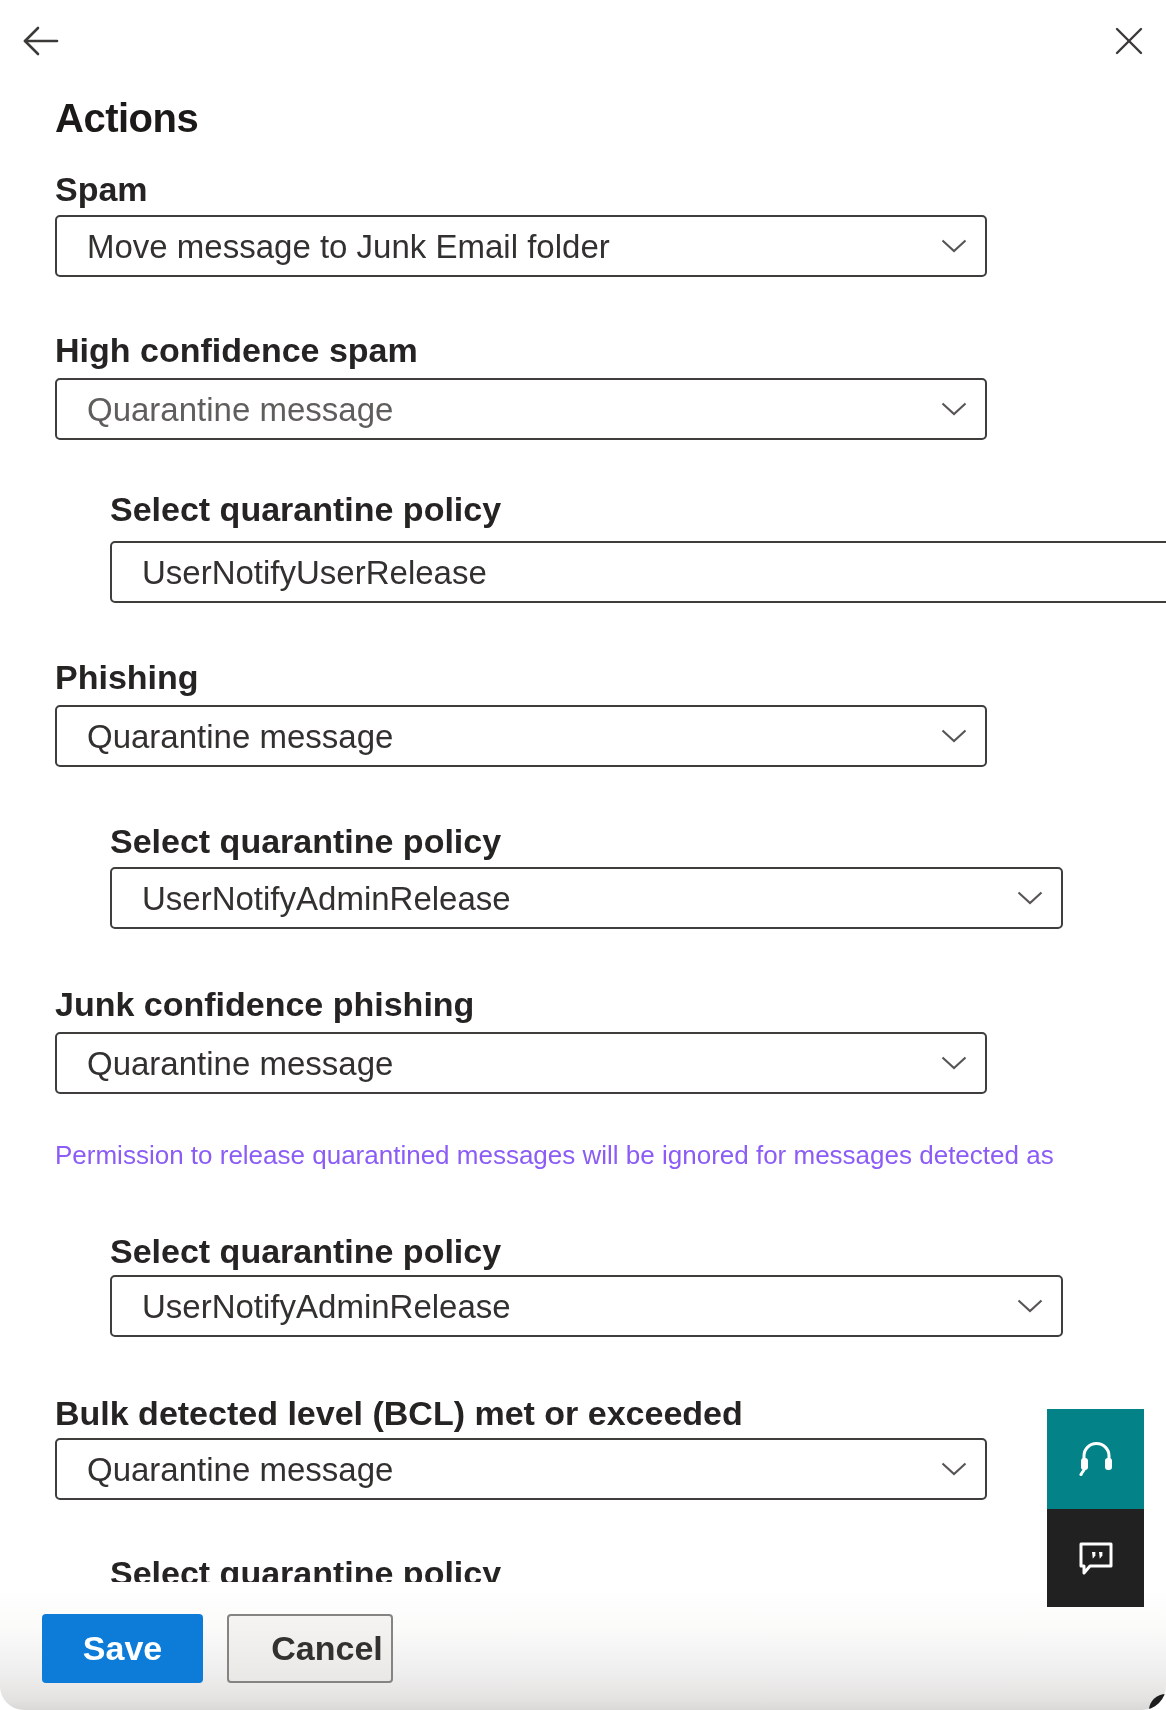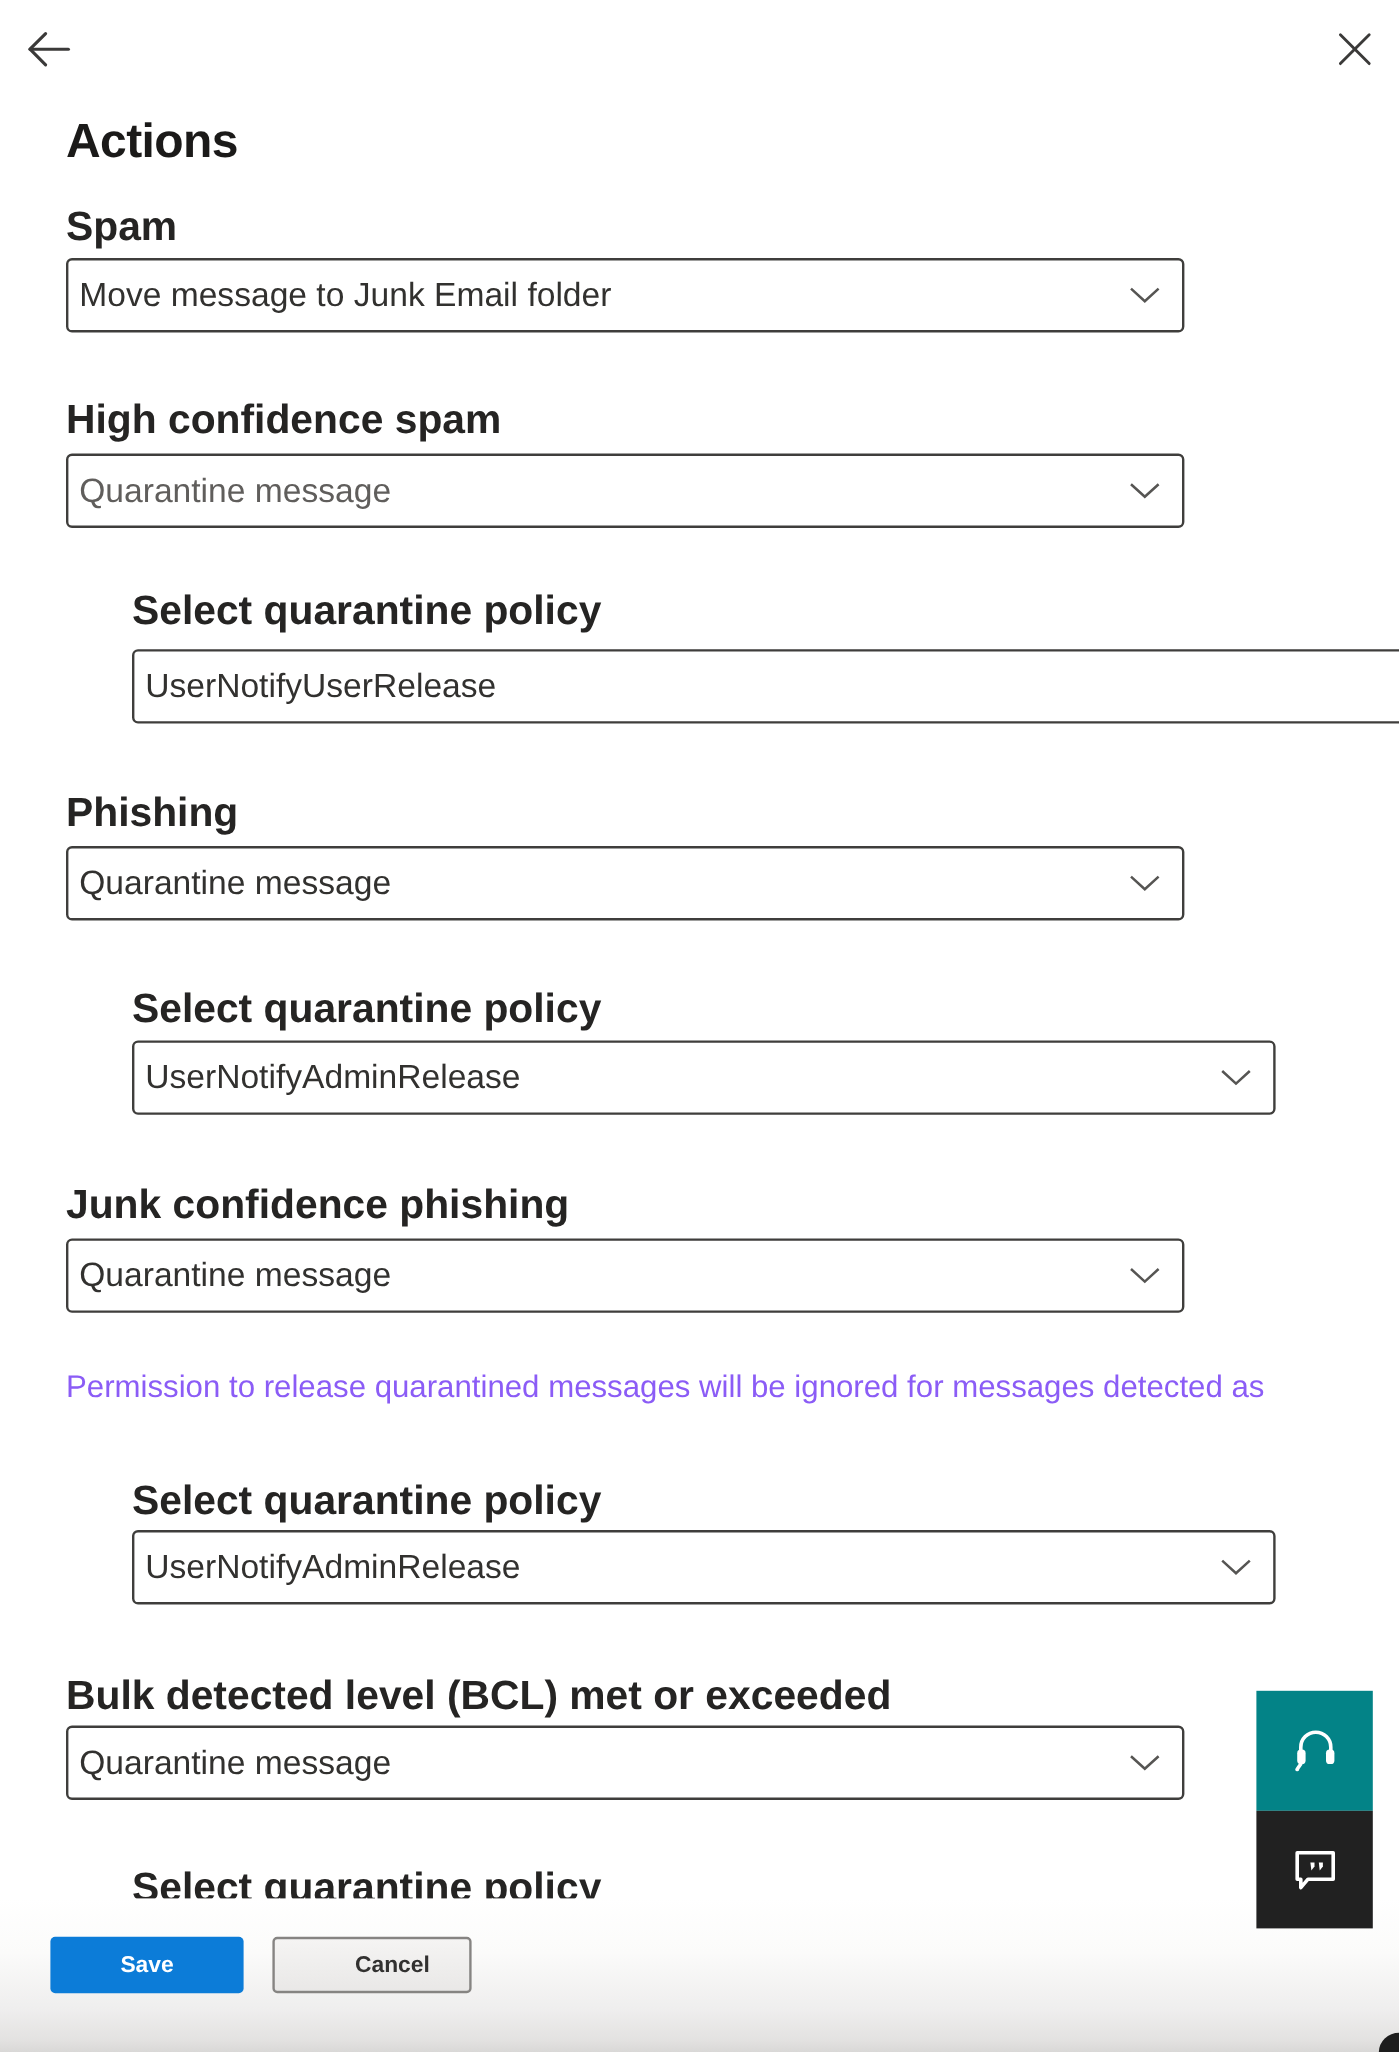--- a/index.html
+++ b/index.html
@@ -1,39 +1,39 @@
 <!DOCTYPE html>
 <html><head>
 <meta charset="utf-8">
 <style>
   html,body{margin:0;padding:0;background:#ffffff;}
   #screen{
     position:relative;width:1166px;height:1710px;background:#ffffff;overflow:hidden;
-    font-family:"Liberation Sans","DejaVu Sans",sans-serif;color:#252423;
+    font-family:"Liberation Sans","DejaVu Sans",sans-serif;color:#252423;border-radius:24px;
   }
   .abs{position:absolute;}
   .icon-btn{background:transparent;border:none;padding:0;cursor:pointer;line-height:0;}
   .page-title{font-size:40px;font-weight:700;color:#1b1a19;letter-spacing:-0.5px;}
   .field-label{font-size:34px;font-weight:700;color:#252423;line-height:34px;white-space:nowrap;}
   .dropdown{
     position:absolute;height:62px;background:#ffffff;border:2px solid #3f3e3c;border-radius:5px;
     box-sizing:border-box;display:flex;align-items:center;cursor:pointer;
   }
-  .dd-value{font-size:28px;color:#32312f;padding-left:9px;white-space:nowrap;line-height:1;}
+  .dd-value{font-size:33px;color:#32312f;padding-left:30px;white-space:nowrap;line-height:1;}
   .dd-value.muted{color:#605e5c;}
   .chevron{position:absolute;right:18px;top:50%;transform:translateY(-50%);line-height:0;}
   .note{font-size:26px;color:#8b5cf6;line-height:39px;}
   .clip-label{z-index:1;}
   .footer{
     position:absolute;left:0;top:1582px;width:1166px;height:128px;z-index:2;
     background:linear-gradient(180deg,#ffffff 0%,#fbfbfa 35%,#efeeee 72%,#e3e2e1 92%,#d9d8d7 100%);
   }
   .btn{
-    position:absolute;top:32px;height:47px;border-radius:4px;font-family:inherit;
-    font-size:19px;font-weight:700;cursor:pointer;box-sizing:border-box;
+    position:absolute;top:32px;height:69px;border-radius:4px;font-family:inherit;
+    font-size:34px;font-weight:700;cursor:pointer;box-sizing:border-box;
     display:flex;align-items:center;justify-content:center;
   }
   .btn-save{left:42px;width:161px;background:#0c7cd8;border:none;color:#ffffff;}
   .btn-cancel{left:227px;width:166px;background:linear-gradient(180deg,#f5f4f3,#e9e8e7);border:2px solid #868482;color:#323130;padding-left:40px;}
   .float-btn{position:absolute;left:1047px;width:97px;border:none;cursor:pointer;display:flex;align-items:center;justify-content:center;z-index:3;}
   .float-help{top:1409px;height:100px;background:#038387;}
   .float-feedback{top:1509px;height:98px;background:#212121;}
   .corner-artifact{
     position:absolute;right:0;bottom:0;width:17px;height:16px;background:#1d1d1d;
     border-top-left-radius:100%;z-index:4;

